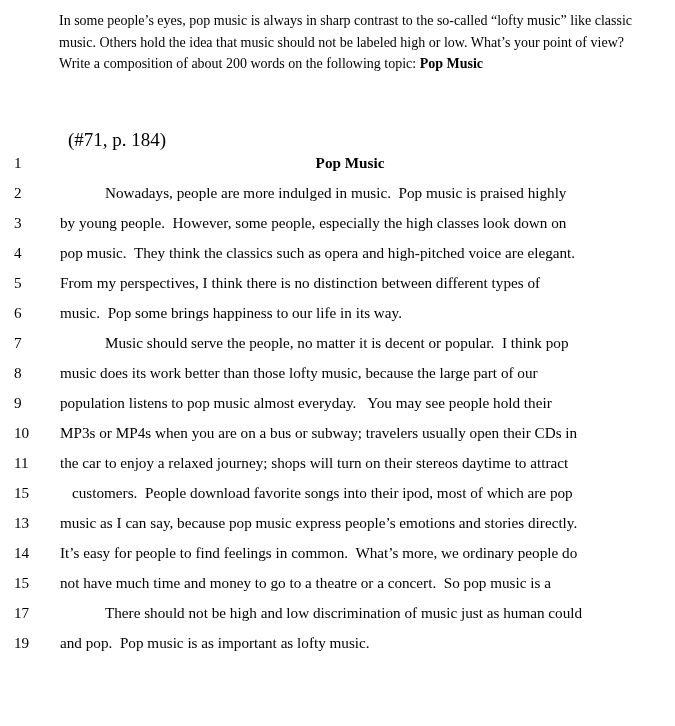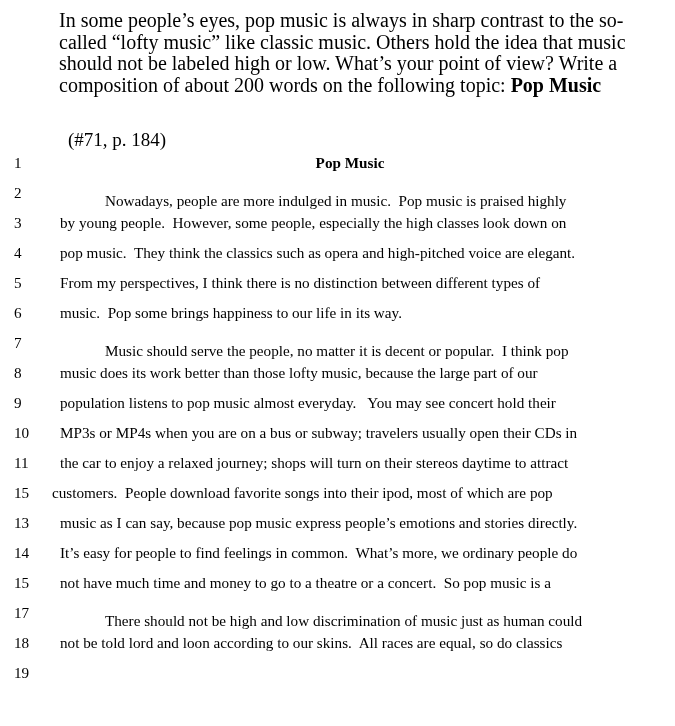--- a/index.html
+++ b/index.html
@@ -20,21 +20,21 @@
     height: 726px;
     background: #ffffff;
   }
 
   
   .prompt {
     position: absolute;
     left: 59px;
     top: 10px;
     width: 597px;
-    font-size: 20px;
+    font-size: 14px;
     line-height: 21.5px;
     text-align: left;
   }
   .prompt .topic {
     font-weight: bold;
   }
 
   
   .reference {
     position: absolute;
@@ -75,24 +75,23 @@
     white-space: pre;
   }
   .line-text.centered {
     left: 60px;
     width: 580px;
     text-align: center;
     font-weight: bold;
   }
   .line-text.indent {
     text-indent: 45px;
-    margin-top: 8px;
   }
   .line-text.nudge {
-    left: 52px;
+    left: 72px;
   }
 </style>
 </head>
 <body>
 
 <div class="page">
 
   <div class="prompt"><span>In some people’s eyes, pop music is always in sharp contrast to the so-called “lofty music” like classic music.  Others hold the idea that music should not be labeled high or low.  What’s your point of view?  Write a composition of about 200 words on the following topic:  </span><span class="topic">Pop Music</span></div>
 
   <div class="reference">(#71, p. 184)</div>
@@ -125,21 +124,21 @@
       <div class="line-row">
         <span class="line-no">7</span>
         <span class="line-text indent">Music should serve the people, no matter it is decent or popular.  I think pop</span>
       </div>
       <div class="line-row">
         <span class="line-no">8</span>
         <span class="line-text">music does its work better than those lofty music, because the large part of our</span>
       </div>
       <div class="line-row">
         <span class="line-no">9</span>
-        <span class="line-text">population listens to pop music almost everyday.   You may see concert hold their</span>
+        <span class="line-text">population listens to pop music almost everyday.   You may see people hold their</span>
       </div>
       <div class="line-row">
         <span class="line-no">10</span>
         <span class="line-text">MP3s or MP4s when you are on a bus or subway; travelers usually open their CDs in</span>
       </div>
       <div class="line-row">
         <span class="line-no">11</span>
         <span class="line-text">the car to enjoy a relaxed journey; shops will turn on their stereos daytime to attract</span>
       </div>
       <div class="line-row">
@@ -156,21 +155,18 @@
       </div>
       <div class="line-row">
         <span class="line-no">15</span>
         <span class="line-text">not have much time and money to go to a theatre or a concert.  So pop music is a</span>
       </div>
       <div class="line-row">
         <span class="line-no">17</span>
         <span class="line-text indent">There should not be high and low discrimination of music just as human could</span>
       </div>
       <div class="line-row">
-        <span class="line-no">18</span>
-        <span class="line-text">not be told lord and loon according to our skins.  All races are equal, so do classics</span>
-      </div>
-      <div class="line-row">
         <span class="line-no">19</span>
+        <span class="line-text">and pop.  Pop music is as important as lofty music.</span>
       </div>
     </div>
 
 </div>
 
 </body></html>

